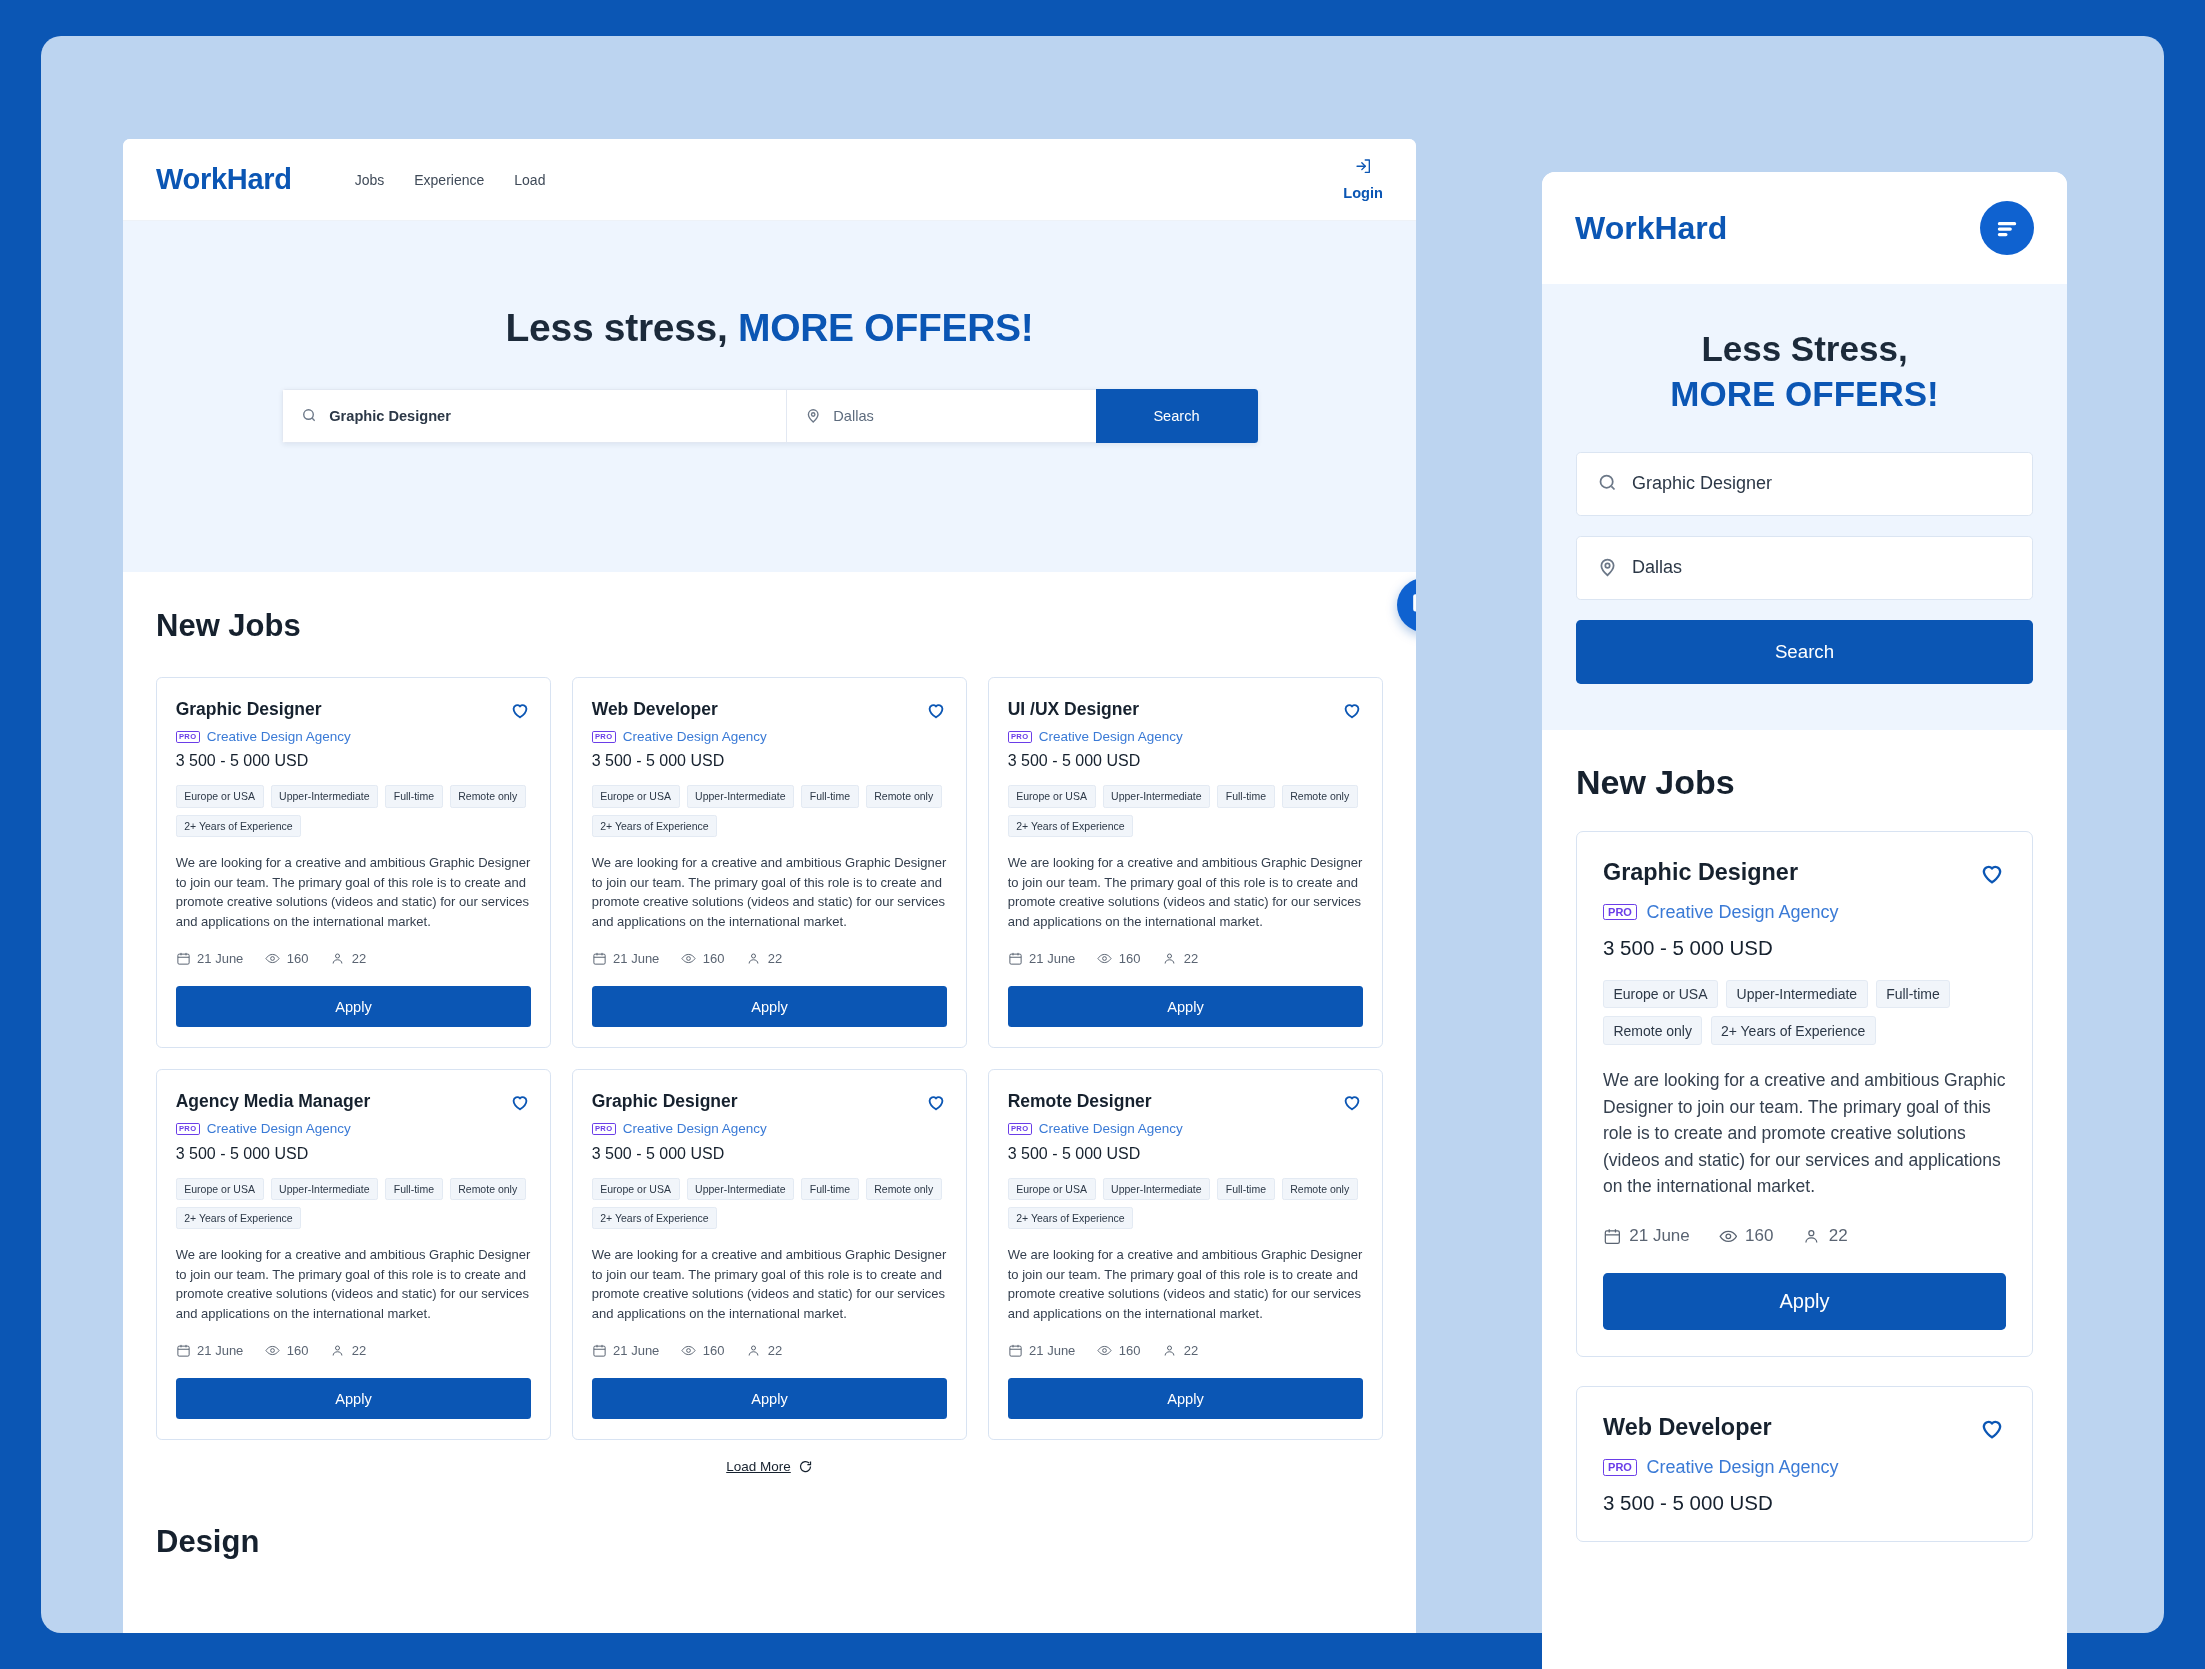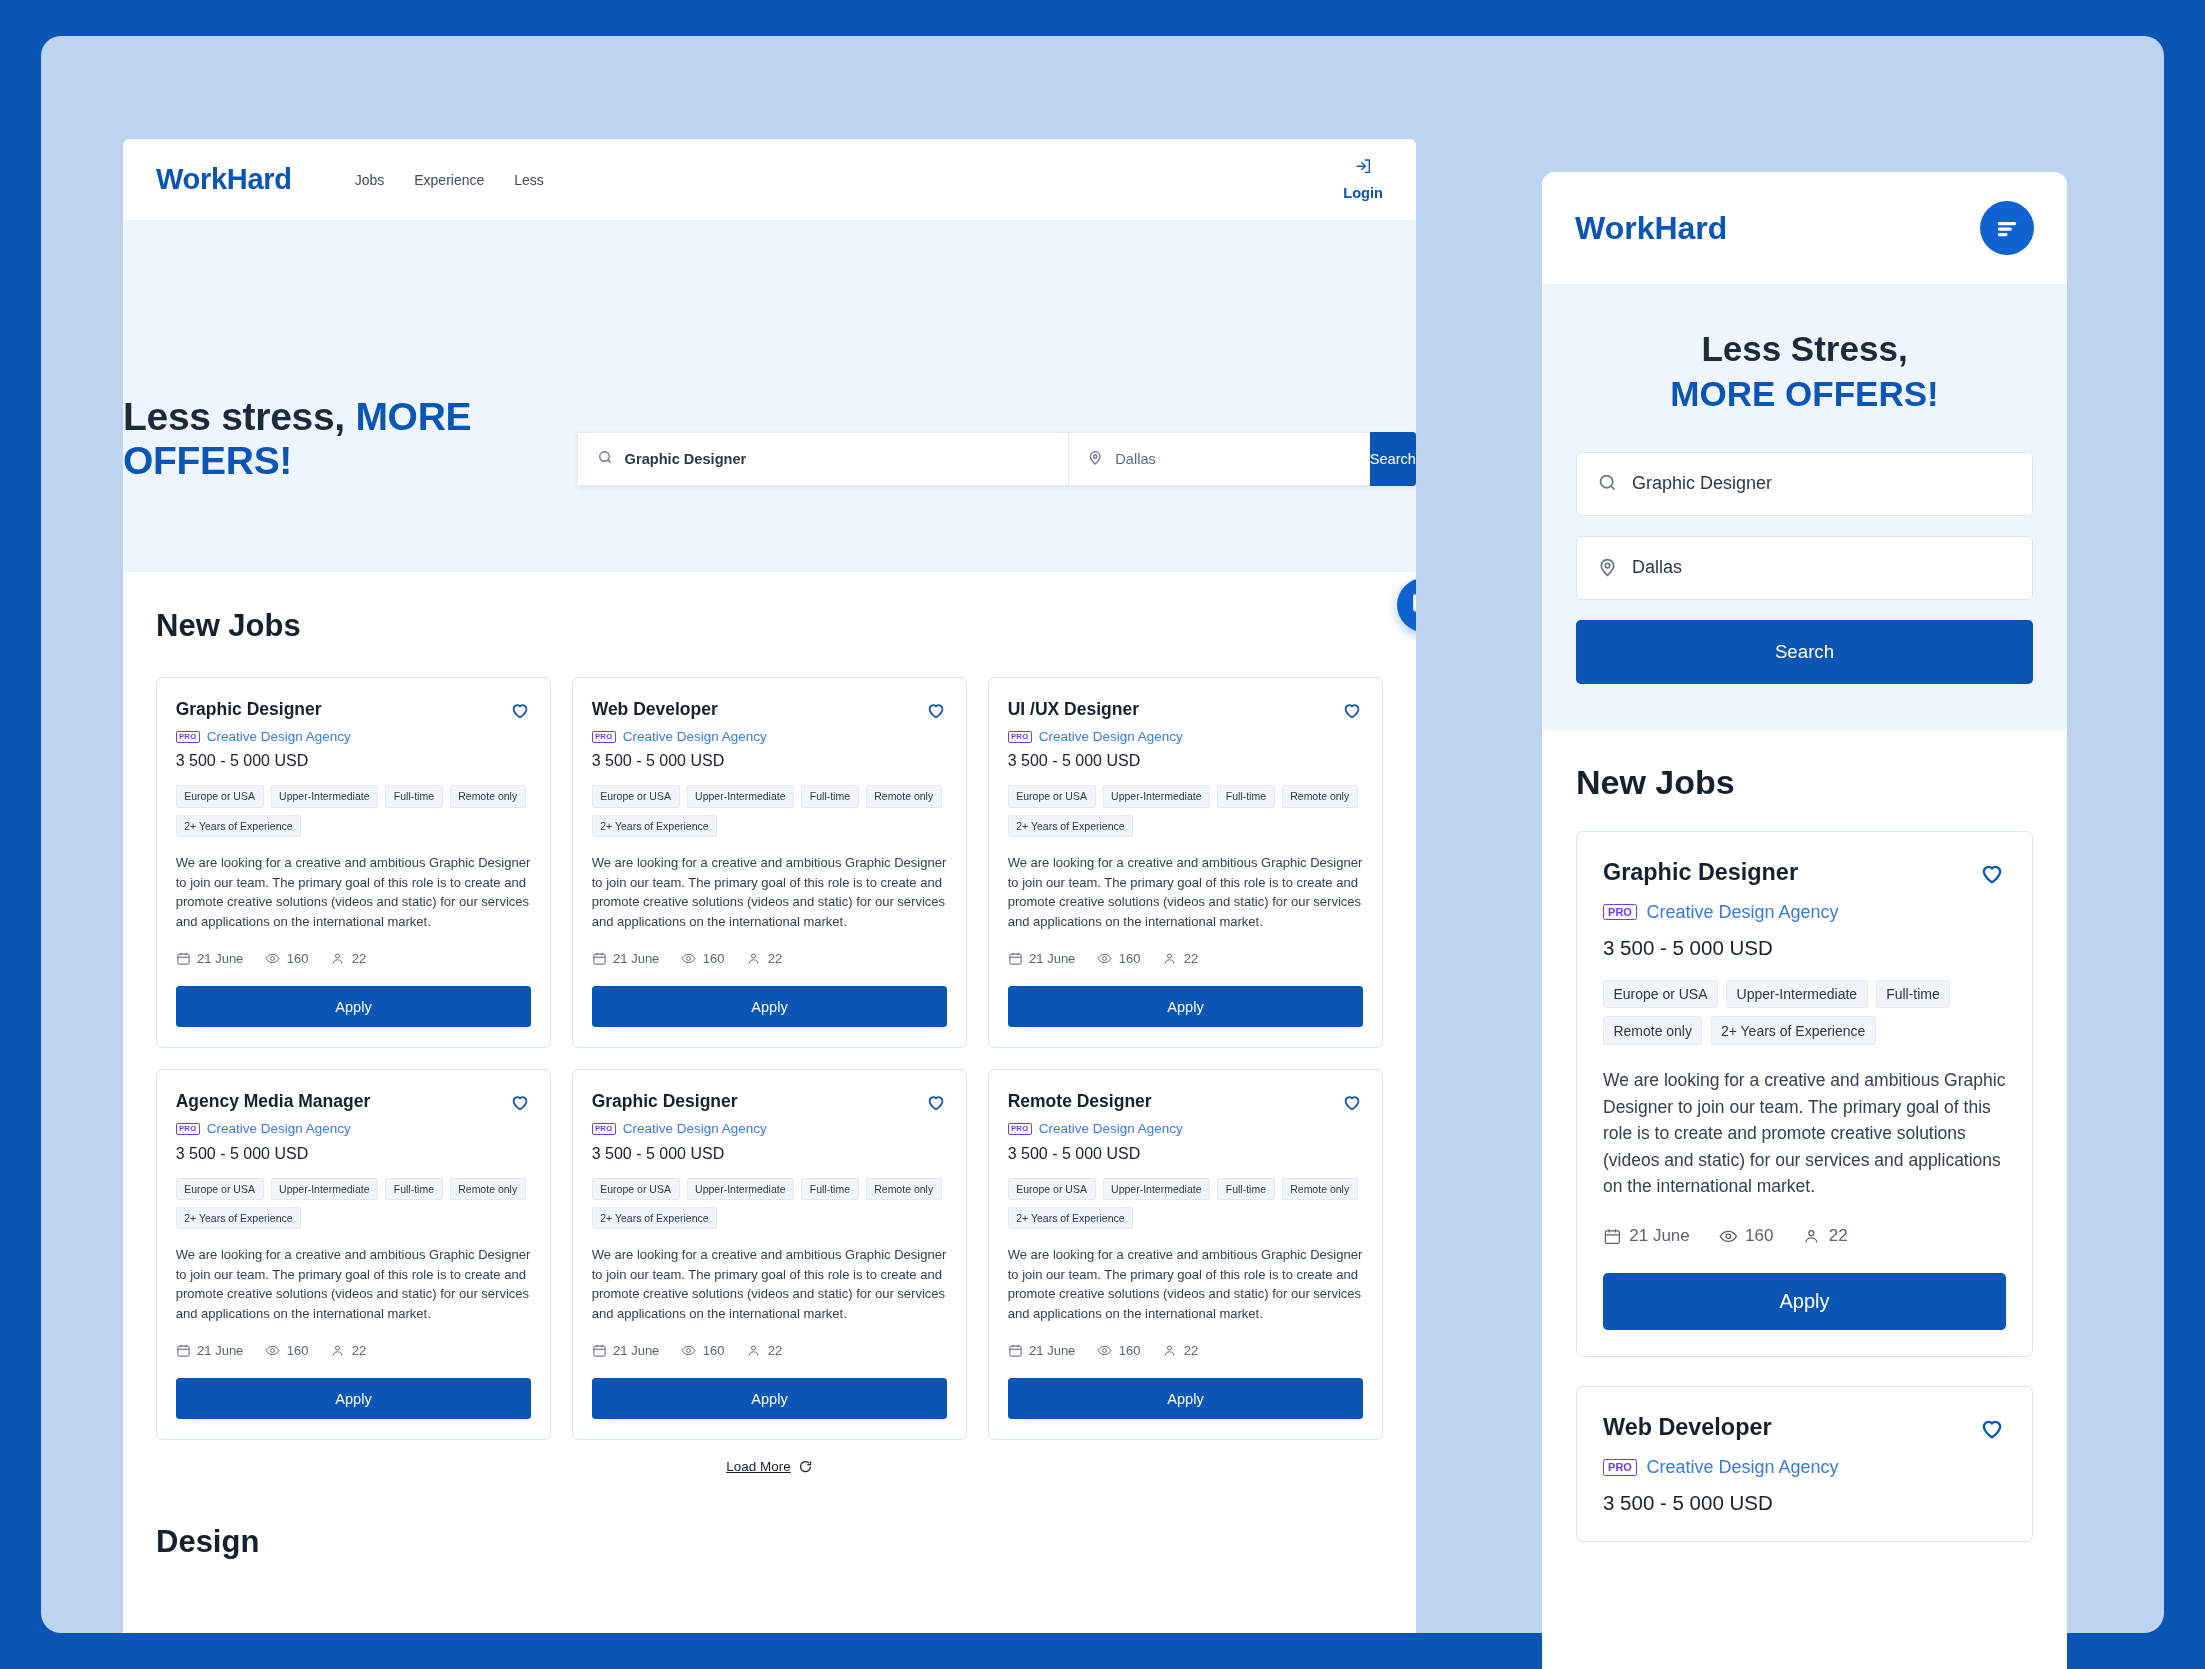--- a/index.html
+++ b/index.html
@@ -41,21 +41,21 @@
   .nav-links span { font-size: 14px; color: #3f4a58; }
   .login {
     margin-left: auto; display: flex; align-items: center; gap: 8.2px;
     font-size: 14.6px; font-weight: bold; color: #0b56b4; flex-direction: column;
   }
   .login svg { width: 16.4px; height: 16.4px; }
 
   .hero {
     background: #eef5fe;
     height: 351px;
-    display: flex; flex-direction: row; align-items: center;
+    display: flex; flex-direction: column; align-items: center;
     padding-top: 85px;
   }
   .hero h1 {
     font-size: 39px; font-weight: bold; color: #1c2a3a;
     letter-spacing: -0.3px;
   }
   .hero h1 .blue { color: #0b56b4; }
   .searchbar {
     margin-top: 39px;
     display: flex; align-items: stretch;
@@ -206,21 +206,21 @@
 
 <div class="stage">
 
   <div class="desktop">
 
     <div class="nav">
       <div class="brand">WorkHard</div>
       <div class="nav-links">
         <span>Jobs</span>
         <span>Experience</span>
-        <span>Less</span>
+        <span>Load</span>
       </div>
       <div class="login">
         <span>
           <svg viewBox="0 0 24 24" fill="none" stroke="#0b56b4" stroke-width="2" stroke-linecap="round" stroke-linejoin="round">
             <path d="M10 17l5-5-5-5"></path>
               <path d="M15 12H3"></path>
               <path d="M15 3h6v18h-6"></path>
           </svg>
         </span>
         <span>Login</span>

